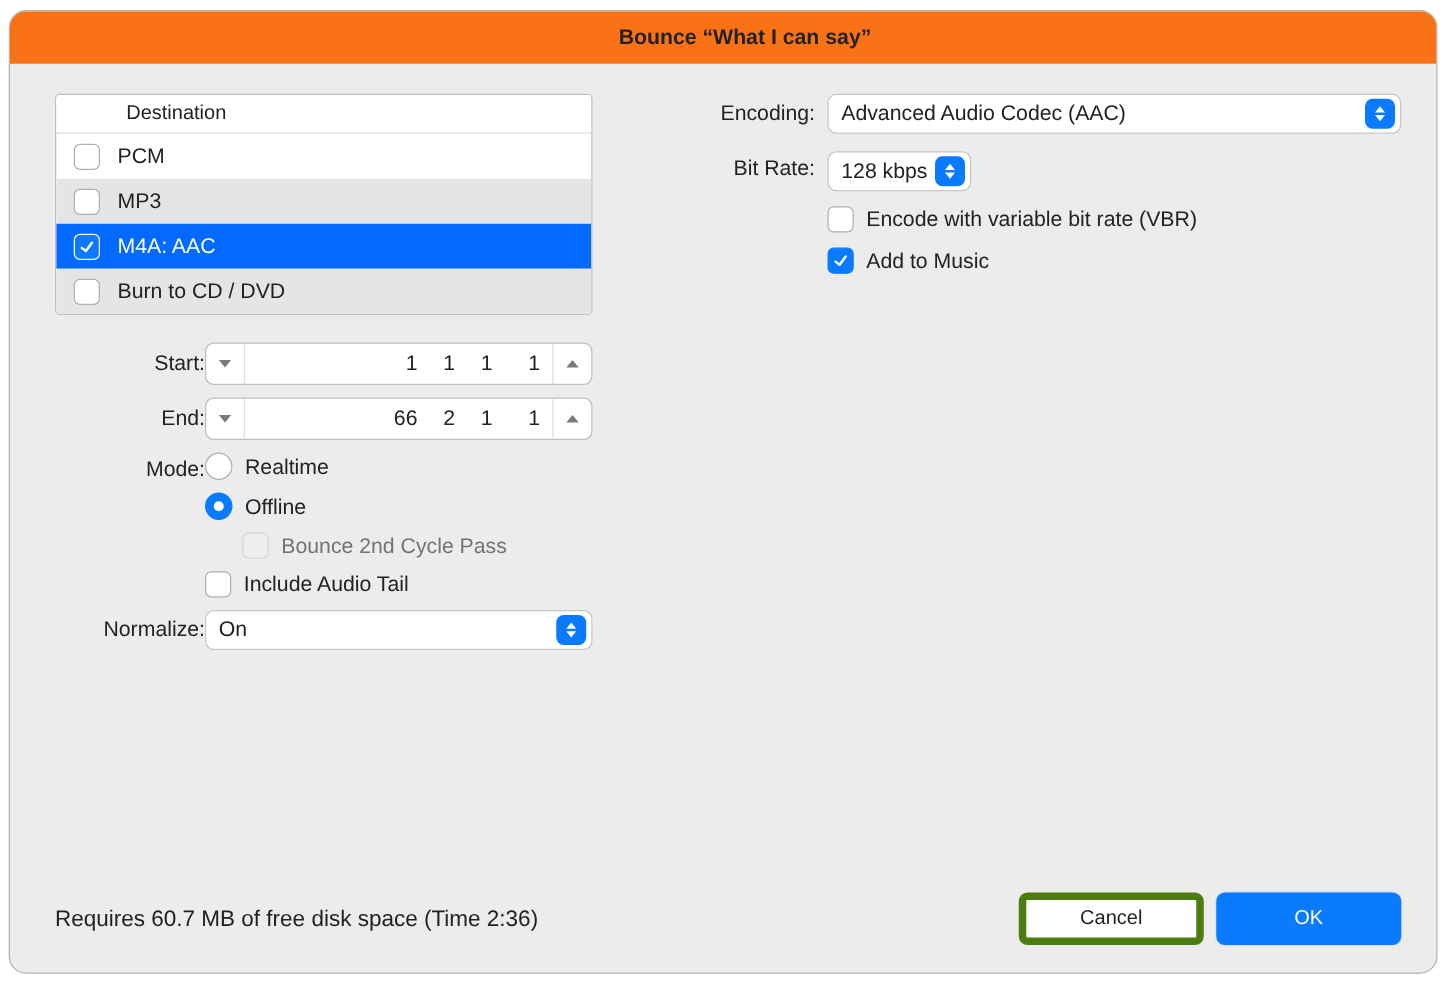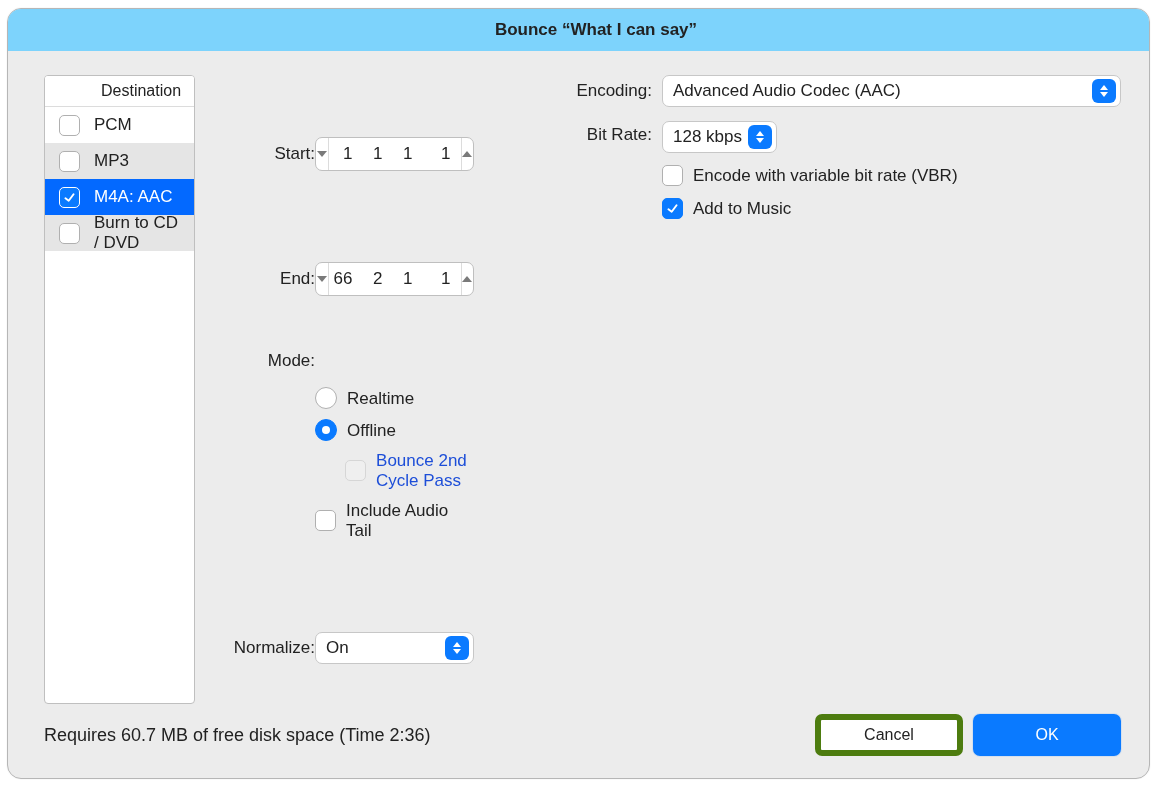--- a/index.html
+++ b/index.html
@@ -22,34 +22,34 @@
     flex-direction: column;
     overflow: hidden;
   }
   .titlebar {
     height: 42px;
     display: flex;
     align-items: center;
     justify-content: center;
     font-weight: 700;
     font-size: 17px;
-    background: #7dd3fc;
+    background: #f97316;
     padding-left: 35px;
   }
   .content {
     flex: 1;
     display: flex;
     flex-direction: row;
     padding: 24px 28px 0 36px;
     gap: 48px;
   }
   .left-col {
     width: 430px;
     display: flex;
-    flex-direction: row;
+    flex-direction: column;
   }
   .right-col {
     flex: 1;
     display: flex;
     flex-direction: column;
   }
 
   
   .dest-box {
     border: 1px solid #bfbfbf;
@@ -153,21 +153,21 @@
     border: 1px solid #b0b0b0;
     border-radius: 50%;
     background:#fff;
     display:flex; align-items:center; justify-content:center;
   }
   .radio.selected { border-color:#0a7aff; background:#0a7aff; }
   .radio.selected::after {
     content:""; width:8px; height:8px; border-radius:50%; background:#fff;
   }
   .sub-check-row { display:flex; align-items:center; gap:10px; margin-left:30px; }
-  .muted { color:#1d4ed8; }
+  .muted { color:#737373; }
 
   
   .popup {
     display:flex; align-items:center;
     border:1px solid #c7c7c7;
     border-radius:7px;
     background:#fff;
     height:30px;
     padding:0 0 0 10px;
     font-size:17px;

